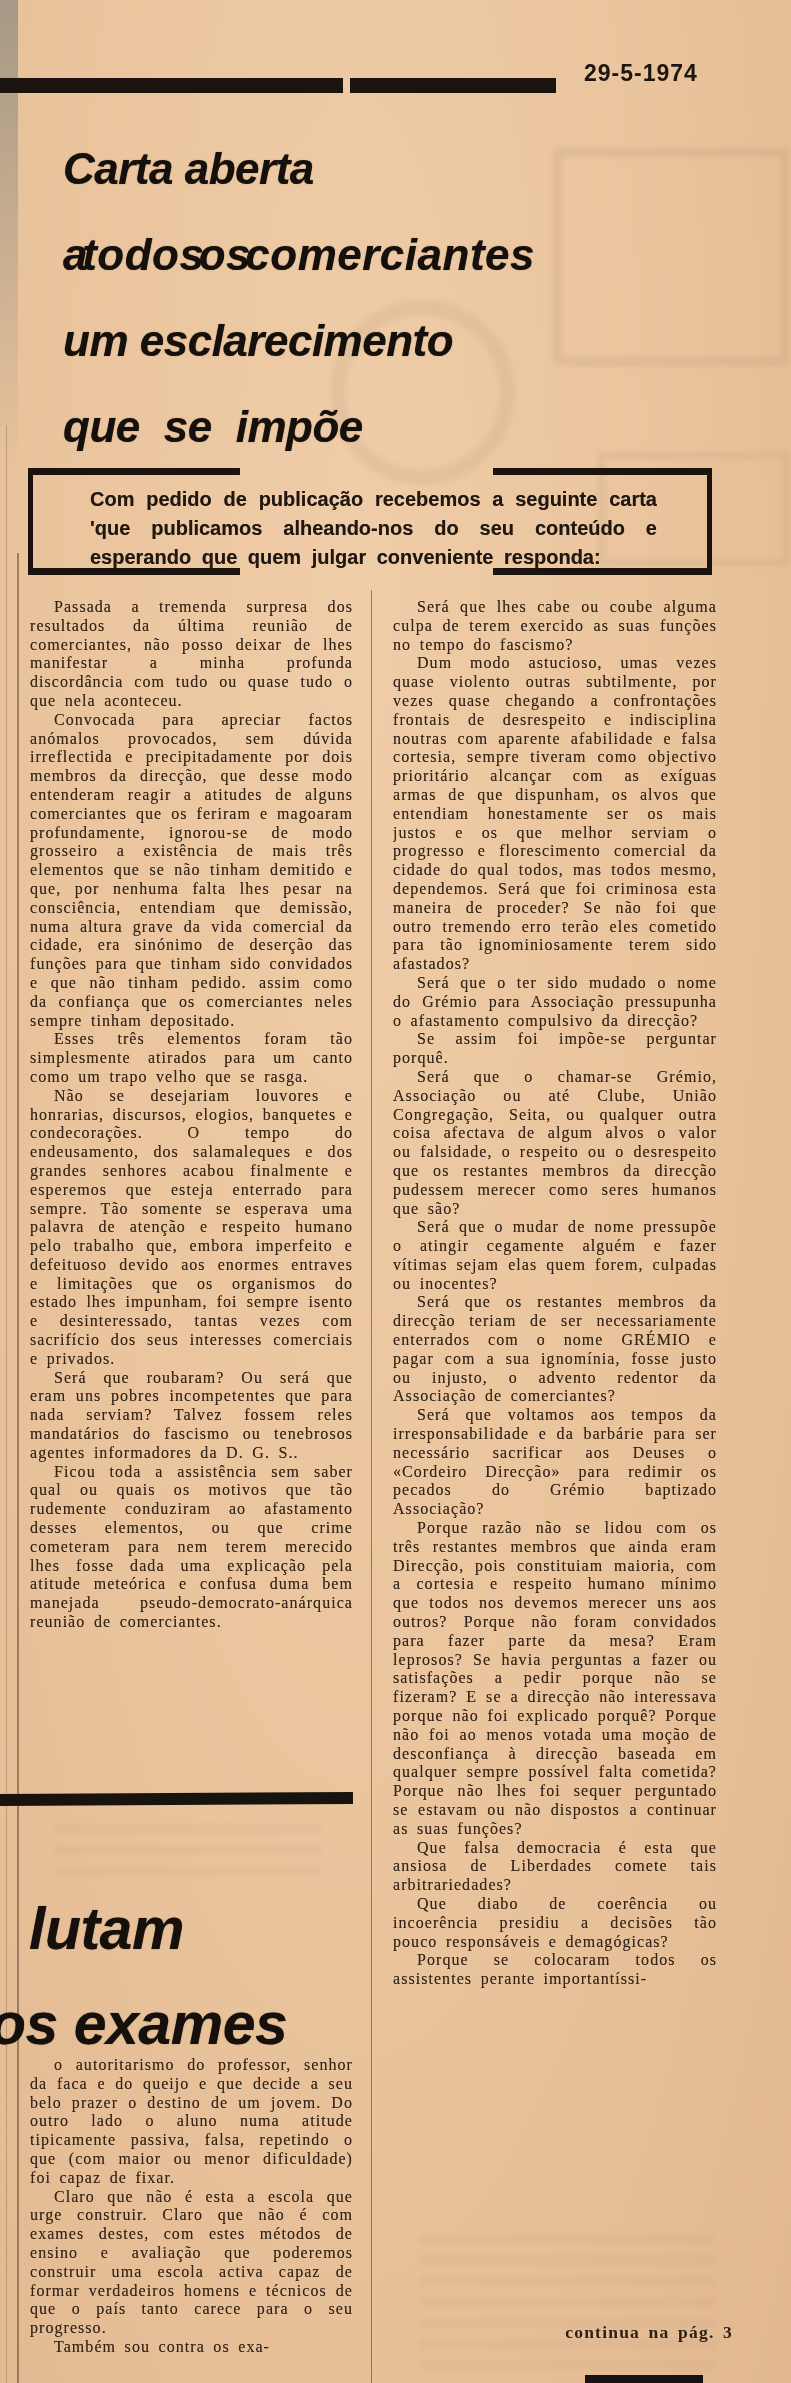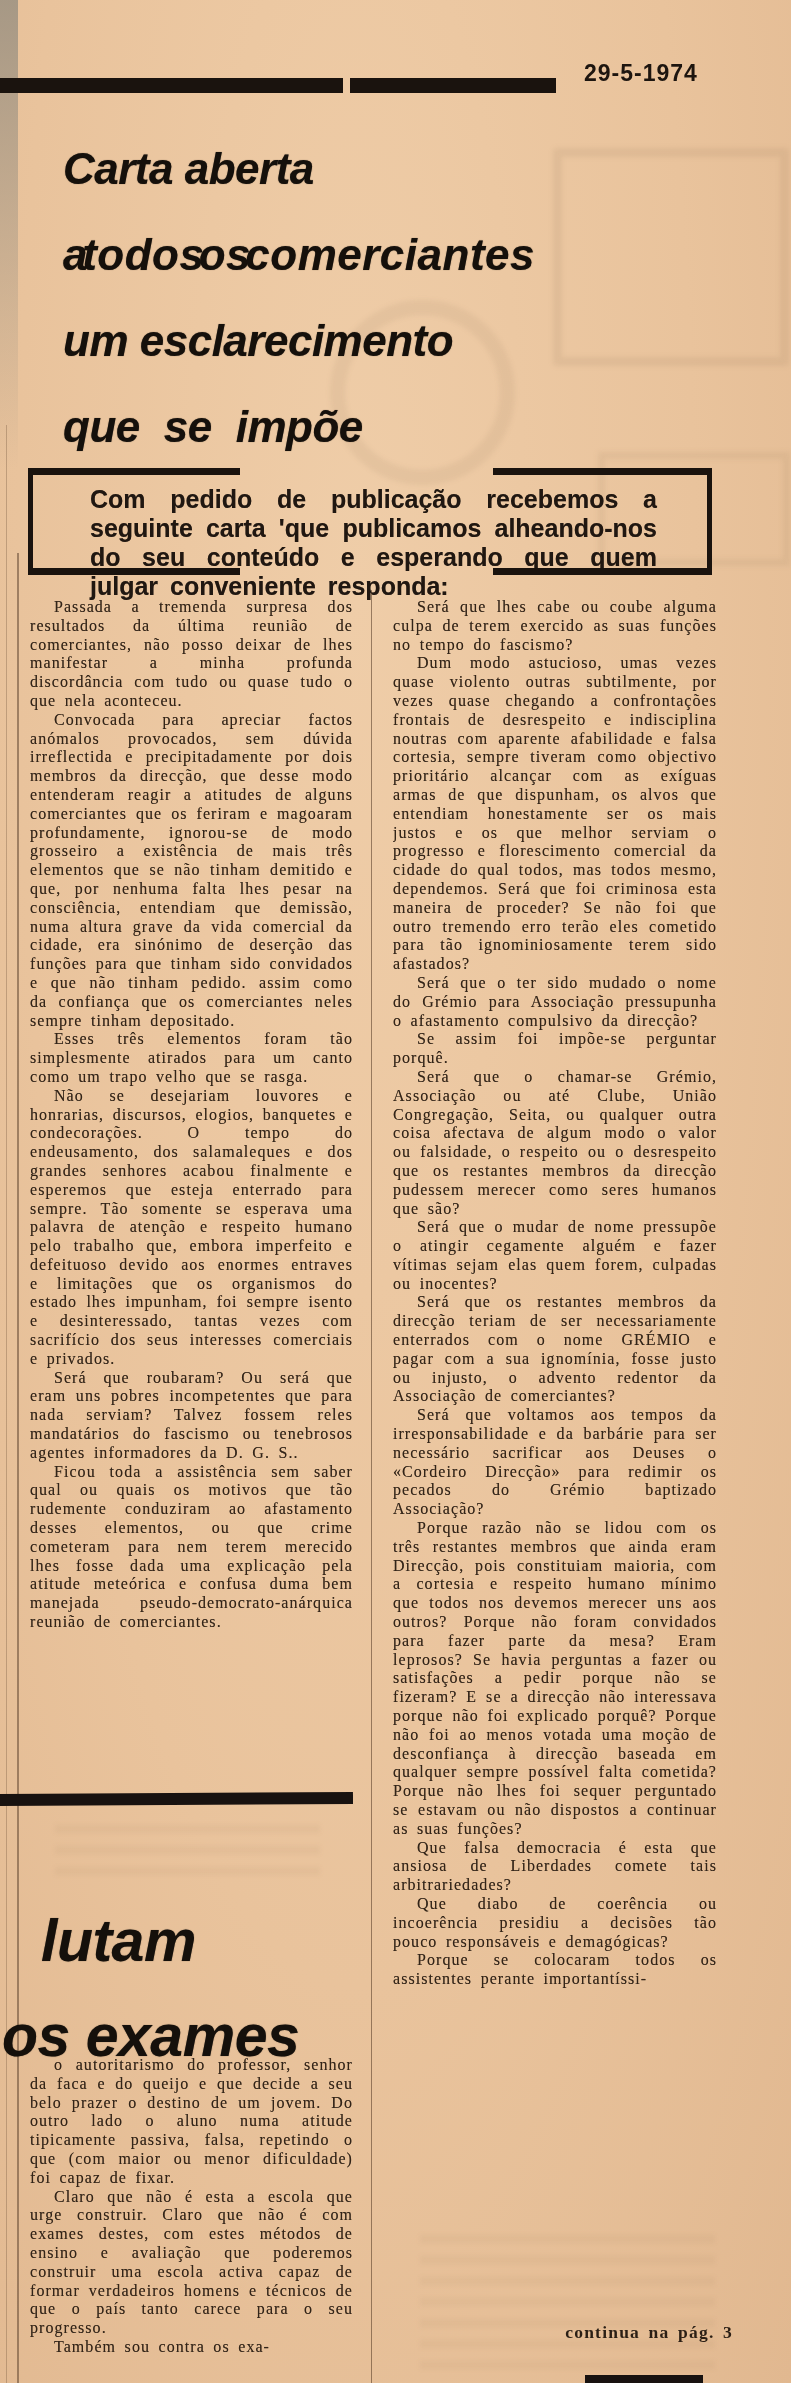--- a/index.html
+++ b/index.html
@@ -39,36 +39,36 @@
   .headline .hl-3{word-spacing:0.28em;}
   
   .standfirst-box{position:absolute;left:28px;top:470px;width:684px;height:103px;
     box-sizing:border-box;border-left:5px solid #1a130e;border-right:5px solid #1a130e;}
   .sf-bar{position:absolute;left:-5px;right:-5px;height:7px;
     background:linear-gradient(to right,#1a130e 0 31%, transparent 31% 68%, #1a130e 68% 100%);}
   .sf-bar.top{top:-2px;}
   .sf-bar.bottom{bottom:-2px;}
   .standfirst-text{margin:0;padding:15px 50px 0 57px;
     font-family:"Liberation Sans", sans-serif;font-weight:bold;
-    font-size:25px;line-height:29px;word-spacing:5px;text-align:justify;
+    font-size:20px;line-height:29px;word-spacing:5px;text-align:justify;
     color:#201711;text-shadow:0 0 .5px rgba(32,23,17,.5);}
   
   .col{position:absolute;top:598px;
     font-family:"Liberation Serif", serif;font-size:16px;line-height:18.8px;
     letter-spacing:1.05px;word-spacing:3.5px;text-align:justify;
     color:#322418;text-shadow:0 0 .5px rgba(50,36,24,.45);}
   .col p{margin:0;text-indent:1.5em;}
   .col-left{left:30px;width:323px;max-height:1190px;overflow:hidden;}
   .col-right{left:393px;width:324px;max-height:1760px;overflow:hidden;}
   .col-divider{position:absolute;left:371px;top:590px;width:1px;height:1793px;
     background:rgba(80,55,35,.55);}
   
   .sep-bar{position:absolute;left:0;top:1793px;width:353px;height:12px;
     background:#181210;transform:rotate(-0.35deg);}
-  .headline2{position:absolute;left:0;top:1878px;margin:16px;
+  .headline2{position:absolute;left:0;top:1878px;margin:4px;
     font-family:"Liberation Sans", sans-serif;font-style:italic;font-weight:bold;
     font-size:59px;line-height:95px;color:#15100b;letter-spacing:-0.5px;
     text-shadow:0 0 1px rgba(21,16,11,.6);}
   .headline2 .h2-0{margin-left:25px;}
   .headline2 .h2-1{margin-left:-14px;}
   .col-article2{top:2056px;left:30px;width:323px;height:330px;overflow:hidden;}
   
   .continua{position:absolute;left:393px;top:2322px;width:340px;
     font-family:"Liberation Serif", serif;font-weight:bold;font-size:17.5px;
     letter-spacing:1.2px;word-spacing:3px;text-align:right;color:#2b1f15;}
@@ -113,21 +113,21 @@
       <p>Não se desejariam louvores e honrarias, discursos, elogios, banquetes e condecorações. O tempo do endeusamento, dos salamaleques e dos grandes senhores acabou finalmente e esperemos que esteja enterrado para sempre. Tão somente se esperava uma palavra de atenção e respeito humano pelo trabalho que, embora imperfeito e defeituoso devido aos enormes entraves e limitações que os organismos do estado lhes impunham, foi sempre isento e desinteressado, tantas vezes com sacrifício dos seus interesses comerciais e privados.</p>
       <p>Será que roubaram? Ou será que eram uns pobres incompetentes que para nada serviam? Talvez fossem reles mandatários do fascismo ou tenebrosos agentes informadores da D. G. S..</p>
       <p>Ficou toda a assistência sem saber qual ou quais os motivos que tão rudemente conduziram ao afastamento desses elementos, ou que crime cometeram para nem terem merecido lhes fosse dada uma explicação pela atitude meteórica e confusa duma bem manejada pseudo-democrato-anárquica reunião de comerciantes.</p>
     </div>
 
   <div class="col col-right">
       <p>Será que lhes cabe ou coube alguma culpa de terem exercido as suas funções no tempo do fascismo?</p>
       <p>Dum modo astucioso, umas vezes quase violento outras subtilmente, por vezes quase chegando a confrontações frontais de desrespeito e indisciplina noutras com aparente afabilidade e falsa cortesia, sempre tiveram como objectivo prioritário alcançar com as exíguas armas de que dispunham, os alvos que entendiam honestamente ser os mais justos e os que melhor serviam o progresso e florescimento comercial da cidade do qual todos, mas todos mesmo, dependemos. Será que foi criminosa esta maneira de proceder? Se não foi que outro tremendo erro terão eles cometido para tão ignominiosamente terem sido afastados?</p>
       <p>Será que o ter sido mudado o nome do Grémio para Associação pressupunha o afastamento compulsivo da direcção?</p>
       <p>Se assim foi impõe-se perguntar porquê.</p>
-      <p>Será que o chamar-se Grémio, Associação ou até Clube, União Congregação, Seita, ou qualquer outra coisa afectava de algum modo o valor ou falsidade, o respeito ou o desrespeito que os restantes membros da direcção pudessem merecer como seres humanos que são?</p>
+      <p>Será que o chamar-se Grémio, Associação ou até Clube, União Congregação, Seita, ou qualquer outra coisa afectava de algum alvos o valor ou falsidade, o respeito ou o desrespeito que os restantes membros da direcção pudessem merecer como seres humanos que são?</p>
       <p>Será que o mudar de nome pressupõe o atingir cegamente alguém e fazer vítimas sejam elas quem forem, culpadas ou inocentes?</p>
       <p>Será que os restantes membros da direcção teriam de ser necessariamente enterrados com o nome GRÉMIO e pagar com a sua ignomínia, fosse justo ou injusto, o advento redentor da Associação de comerciantes?</p>
       <p>Será que voltamos aos tempos da irresponsabilidade e da barbárie para ser necessário sacrificar aos Deuses o «Cordeiro Direcção» para redimir os pecados do Grémio baptizado Associação?</p>
       <p>Porque razão não se lidou com os três restantes membros que ainda eram Direcção, pois constituiam maioria, com a cortesia e respeito humano mínimo que todos nos devemos merecer uns aos outros? Porque não foram convidados para fazer parte da mesa? Eram leprosos? Se havia perguntas a fazer ou satisfações a pedir porque não se fizeram? E se a direcção não interessava porque não foi explicado porquê? Porque não foi ao menos votada uma moção de desconfiança à direcção baseada em qualquer sempre possível falta cometida? Porque não lhes foi sequer perguntado se estavam ou não dispostos a continuar as suas funções?</p>
       <p>Que falsa democracia é esta que ansiosa de Liberdades comete tais arbitrariedades?</p>
       <p>Que diabo de coerência ou incoerência presidiu a decisões tão pouco responsáveis e demagógicas?</p>
       <p>Porque se colocaram todos os assistentes perante importantíssi-</p>
     </div>
 
   <div class="sep-bar"></div>

